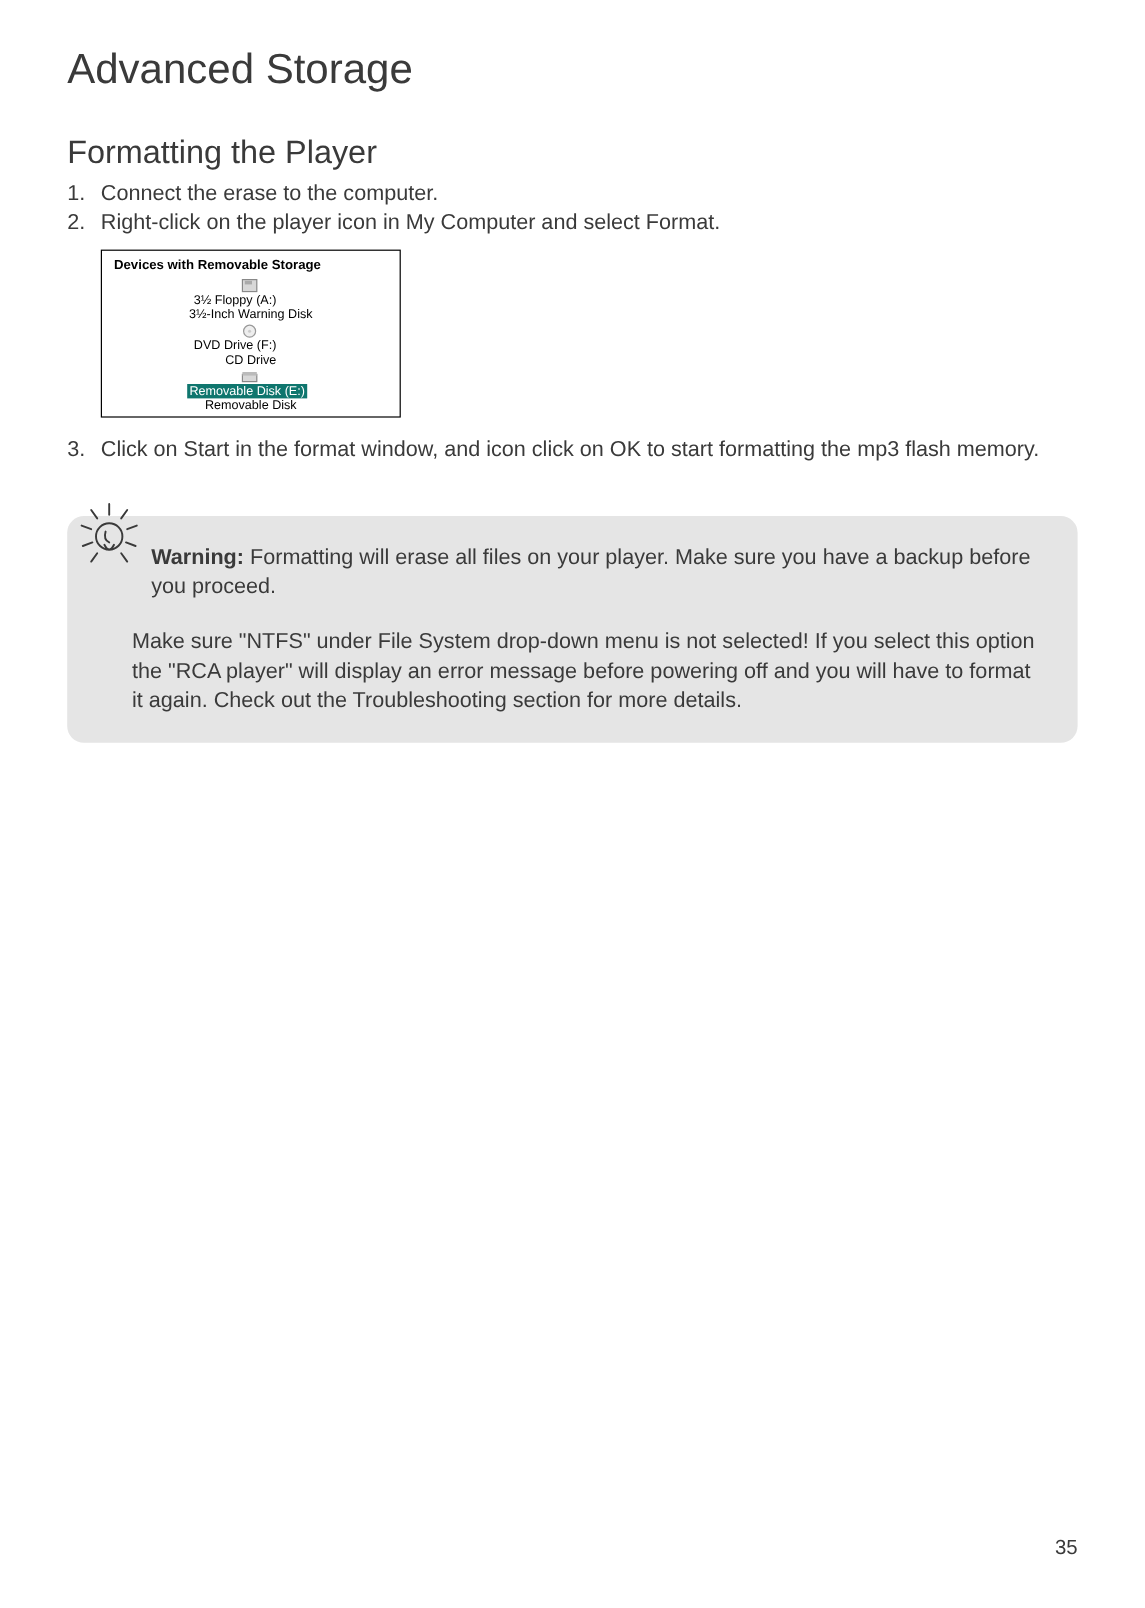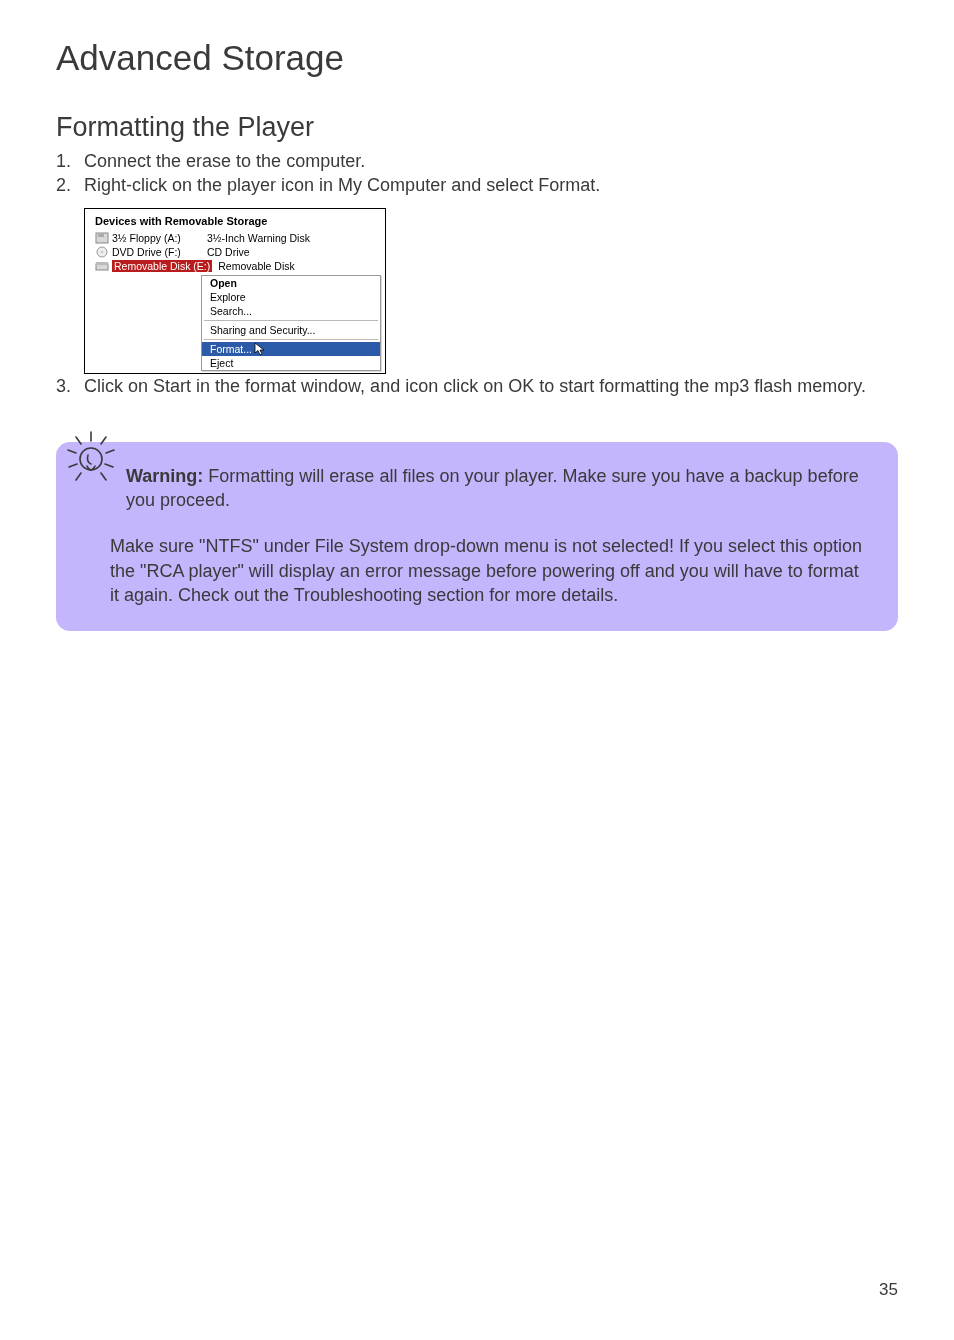--- a/index.html
+++ b/index.html
@@ -30,47 +30,49 @@
     color: #3a3a3a;
     margin-bottom: 10px;
   }
   .step-row { display: flex; }
   .step-num { width: 28px; flex-shrink: 0; }
   .step-txt { flex: 1; }
 
   
   .scr-box {
     border: 1px solid #000;
-    width: 302px;
+    width: 250px;
     margin-left: 28px;
     margin-top: 6px;
+    margin-bottom: 14px;
     background: #fff;
     padding: 6px 0 2px 0;
     font-family: Tahoma, Arial, sans-serif;
   }
   .scr-title {
     font-size: 11px;
     font-weight: bold;
     color: #000;
     padding: 0 10px 4px 10px;
   }
   .dev-row {
     display: flex;
     align-items: center;
     font-size: 10.5px;
     padding: 1px 10px;
     color: #000;
+    flex-direction: column;
   }
   .dev-icon {
     width: 14px; height: 12px;
     margin-right: 3px;
     flex-shrink: 0;
   }
   .dev-name { width: 95px; }
-  .dev-name.sel { background: #b91c1c; color: #fff; padding: 0 2px; width: auto; margin-right: 6px;}
+  .dev-name.sel { background: #0f766e; color: #fff; padding: 0 2px; width: auto; margin-right: 6px;}
   .dev-type { }
   .ctx-menu {
     border: 1px solid #9a9a9a;
     background: #fff;
     margin-left: 116px;
     margin-right: 4px;
     margin-top: 2px;
     box-shadow: 1px 1px 0 rgba(0,0,0,.15);
     font-size: 10.5px;
   }
@@ -83,21 +85,21 @@
   .ctx-sep { border-top: 1px solid #b8b8b8; margin: 2px 2px; }
   .ctx-item.sel { background: #2a5aa8; color: #fff; }
   .cursor {
     position: absolute;
     left: 52px; top: 0px;
     width: 13px; height: 15px;
   }
 
   
   .warn-box {
-    background: #c4b5fd;
+    background: #e5e5e5;
     border-radius: 14px;
     margin-top: 44px;
     padding: 22px 26px 24px 26px;
     position: relative;
     font-size: 18px;
     line-height: 1.35;
     color: #3a3a3a;
   }
   .warn-p1 { padding-left: 44px; margin-bottom: 22px; }
   .warn-p2 { padding-left: 28px; }
@@ -163,37 +165,20 @@
     <span class="dev-icon">
       <svg viewBox="0 0 14 12">
           <rect x="1" y="4" width="12" height="6" fill="#d8d8d8" stroke="#888"></rect>
           <rect x="1" y="2" width="12" height="3" fill="#bbb"></rect>
         </svg>
     </span>
     <span class="dev-name sel">Removable Disk (E:)</span>
     <span class="dev-type">Removable Disk</span>
   </div>
 
-  <div class="ctx-menu">
-    <div class="ctx-item bold">Open</div>
-    <div class="ctx-item">Explore</div>
-    <div class="ctx-item">Search...</div>
-    <div class="ctx-sep"></div>
-    <div class="ctx-item">Sharing and Security...</div>
-    <div class="ctx-sep"></div>
-    <div class="ctx-item sel">
-      <span>Format...</span>
-      <span class="cursor">
-        <svg viewBox="0 0 13 15">
-            <path d="M1 1 L1 11 L4 8.5 L6 13 L8 12 L6 8 L10 8 Z" fill="#fff" stroke="#000" stroke-width="0.8"></path>
-          </svg>
-      </span>
-    </div>
-    <div class="ctx-item">Eject</div>
-  </div>
 </div>
 
 <div class="steps">
   <div class="step-row">
     <div class="step-num">3.</div>
     <div class="step-txt">Click on Start in the format window, and icon click on OK to start formatting the mp3 flash memory.</div>
   </div>
 </div>
 
 <div class="warn-box">

